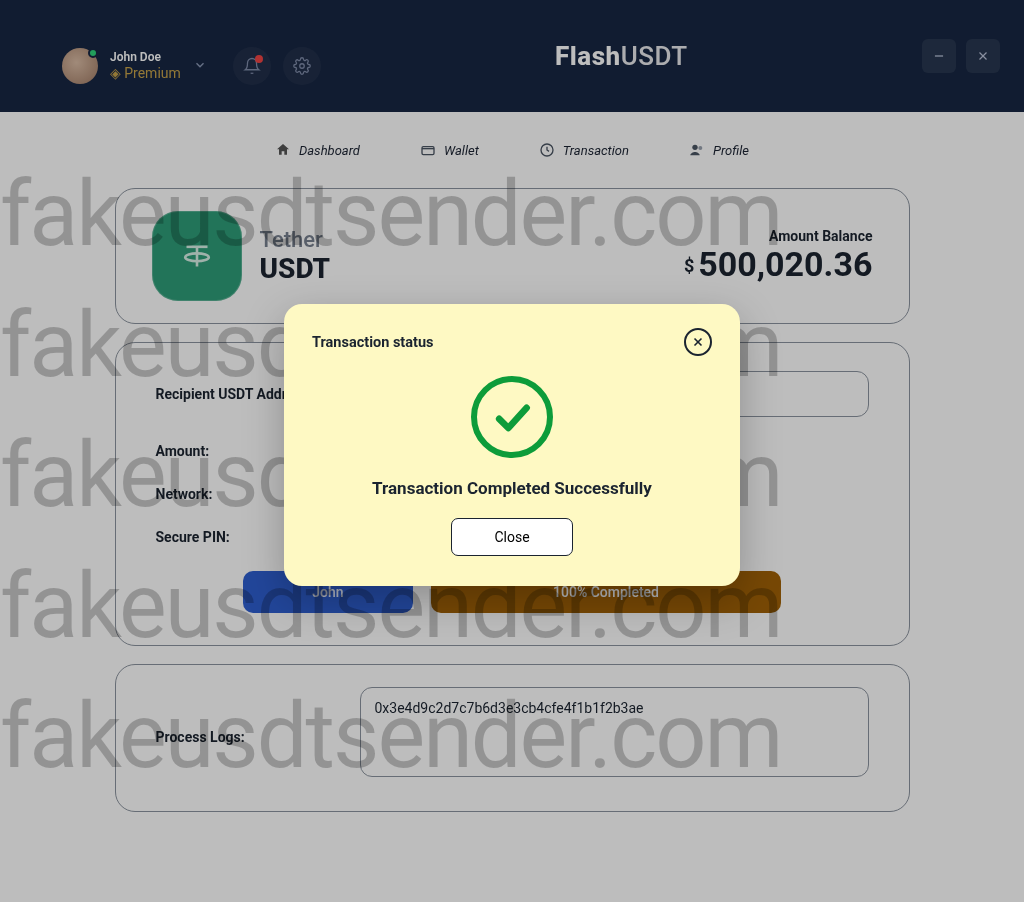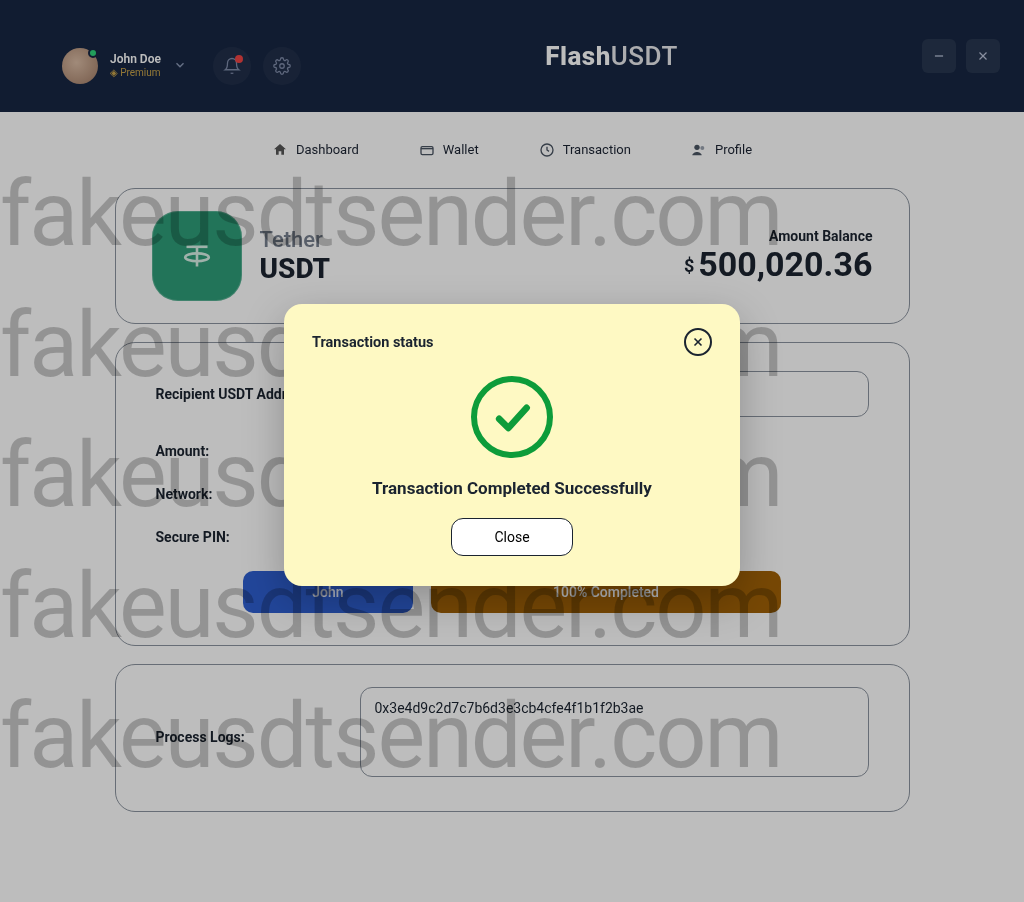--- a/index.html
+++ b/index.html
@@ -20,21 +20,21 @@
     width: 36px; height: 36px; border-radius: 50%;
     background: radial-gradient(circle at 40% 40%, #d9bba4, #a07b65);
     position: relative; flex: none;
   }
   .avatar-dot {
     position: absolute; width: 10px; height: 10px; border-radius: 50%;
     background: #2fd67b; border: 2px solid #182743; top: 0; right: 0;
   }
   .user-block { display: flex; flex-direction: column; line-height: 1.15; }
   .user-name { color: #fff; font-weight: 600; font-size: 12px; }
-  .user-plan { color: #c7a24a; font-size: 10px; }
+  .user-plan { color: #c7a24a; font-size: 14px; }
   .chevron svg { stroke: #8a97b4; }
   .hbtn {
     width: 38px; height: 38px; border-radius: 50%;
     background: rgba(255,255,255,.04);
     display: flex; align-items: center; justify-content: center;
     cursor: pointer; flex: none; position: relative;
   }
   .hbtn svg { stroke: #7f8ba8; }
   .bell-dot { position: absolute; width: 8px; height: 8px; border-radius: 50%; background: #ef4444; top: 8px; right: 8px; }
 
@@ -50,21 +50,21 @@
   }
   .winbtn svg { stroke: #b9c2d8; }
 
   
   .main { padding: 30px 0 0; position: relative; }
 
   .nav-tabs {
     display: flex; gap: 60px; justify-content: center;
     align-items: center; margin-bottom: 30px;
   }
-  .nav-tab { display: flex; gap: 8px; cursor: pointer; }
+  .nav-tab { display: flex; align-items: center; gap: 8px; cursor: pointer; font-style: italic; }
   .nav-tab .nicon { width: 16px; height: 16px; flex: none; }
   .nav-tab span { font-size: 13px; color: #1c2433; }
 
   .card {
     width: 795px; margin: 0 auto 18px;
     border: 1.3px solid #8c949f; border-radius: 20px;
     padding: 22px 36px; background: #fff;
   }
   .balance-card { display: flex; align-items: center; gap: 18px; }
   .usdt-badge {
@@ -137,21 +137,21 @@
     border: 2px solid #1b2430; display: flex; align-items: center; justify-content: center;
     cursor: pointer;
   }
   .modal-body { display: flex; flex-direction: column; align-items: center; gap: 20px; }
   .ok-circle {
     width: 82px; height: 82px; border-radius: 50%; border: 6px solid #0d9c3a;
     display: flex; align-items: center; justify-content: center;
   }
   .modal-msg { font-size: 17px; font-weight: 700; color: #1b2430; text-align: center; }
   .modal-close-btn {
-    height: 38px; padding: 0 42px; border-radius: 12px;
+    height: 38px; padding: 0 42px; border-radius: 7px;
     border: 1.4px solid #1b2430; background: #fff; font-size: 14px; cursor: pointer;
   }
 </style>
 </head>
 <body>
 
 <div class="header">
   <div class="header-left">
     <div class="avatar">
       <div class="avatar-dot"></div>

